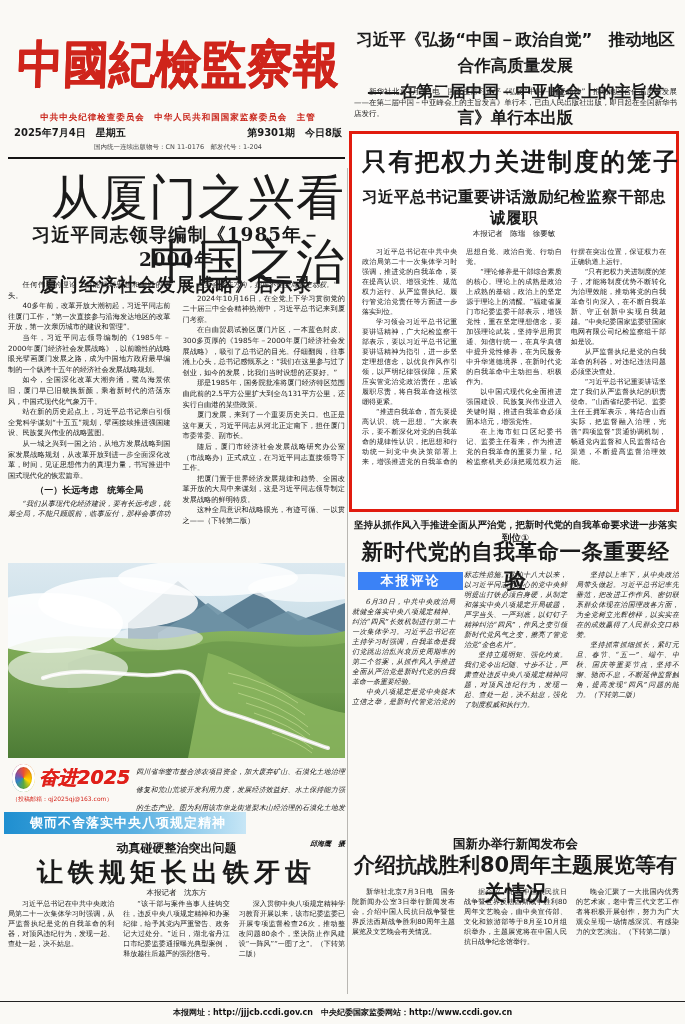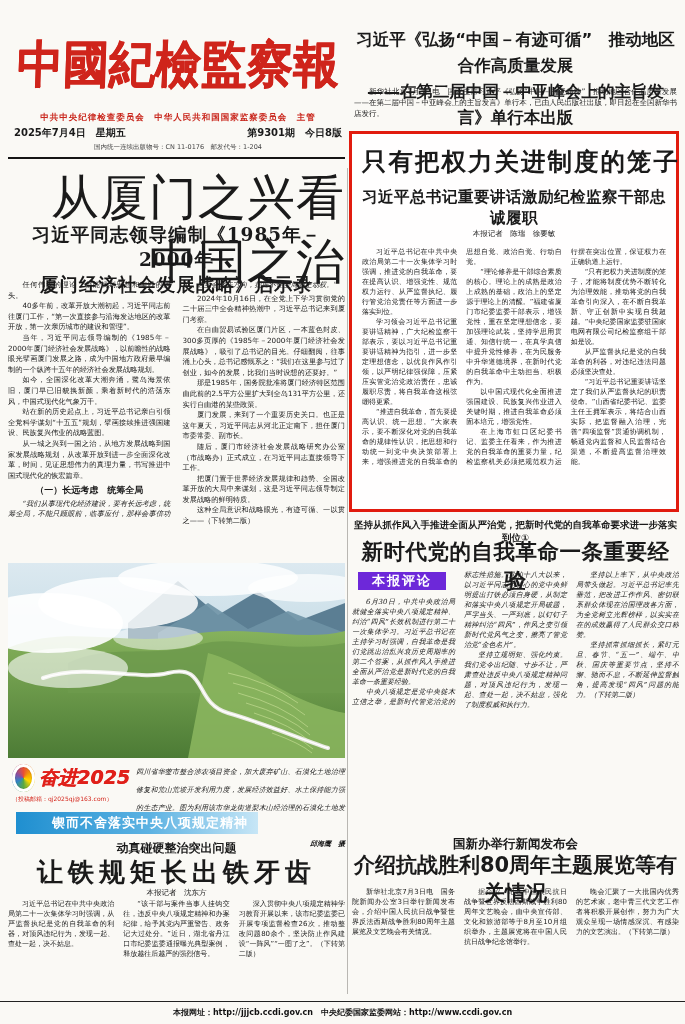--- a/index.html
+++ b/index.html
@@ -52,41 +52,41 @@
     letter-spacing:0.5px;}
   .rb-byline{font-size:7.5px;text-align:center;color:#222;}
   .rb-body{margin-top:8px;height:268px;column-count:3;column-gap:9px;font-size:7px;
     line-height:10px;text-align:justify;overflow:hidden;}
   
   .cm-kicker{left:352px;top:519px;width:327px;text-align:center;font-weight:bold;font-size:9.5px;}
   .cm-headline{left:352px;top:537px;width:327px;text-align:center;font-weight:900;
     font-size:21.5px;letter-spacing:0.5px;}
   .cm-body{left:352px;top:570px;width:327px;height:240px;column-count:3;column-gap:9px;
     font-size:7px;line-height:10px;text-align:justify;overflow:hidden;}
-  .cm-badge{display:block;width:88px;background:#6d28d9;color:#fff;font-weight:bold;
+  .cm-badge{display:block;width:105px;background:#3b82f6;color:#fff;font-weight:bold;
     font-size:13px;text-align:center;padding:4px 0;margin:2px 0 7px 6px;
     font-style:normal;font-family:"DejaVu Sans","Liberation Sans",sans-serif;letter-spacing:2px;}
   
   .photo{left:8px;top:563px;width:337px;height:195px;overflow:hidden;}
   .logo-block{left:12px;top:764px;width:118px;}
   .logo-row{display:flex;align-items:center;gap:4px;}
   .pinwheel{width:28px;height:28px;border-radius:50%;
     background:conic-gradient(#e94f35,#f7a600,#ffd900,#58a843,#2f86c6,#8a4ea3,#e94f35);
     box-shadow:inset 0 0 0 3px #fff,inset 0 0 0 4px rgba(0,0,0,.08);}
   .logo-text{color:#e0201a;font-weight:900;font-style:italic;font-size:19px;
     letter-spacing:0px;text-shadow:0.5px 0 0 #e0201a;white-space:nowrap;}
   .logo-sub{color:#d5271d;font-size:6px;margin-top:3px;white-space:nowrap;}
   .caption{left:136px;top:763px;width:209px;font-size:7px;line-height:18px;
     text-align:justify;}
   .caption .credit{text-align:right;font-weight:bold;text-indent:0;}
   
-  .blue-bar{left:16px;top:812px;width:242px;height:22px;line-height:22px;
+  .blue-bar{left:4px;top:812px;width:242px;height:22px;line-height:22px;
     background:linear-gradient(90deg,#1f8fd0 0%,#5cb2e2 55%,#c7e6f6 100%);
     color:#fff;font-weight:bold;font-size:13px;padding-left:26px;box-sizing:border-box;
-    letter-spacing:1px;white-space:nowrap;text-align:center;}
+    letter-spacing:1px;white-space:nowrap;}
   
   .bl-kicker{left:8px;top:840px;width:337px;text-align:center;font-weight:bold;font-size:12px;
     font-family:"DejaVu Serif","Liberation Serif",serif;}
   .bl-headline{left:8px;top:855px;width:337px;text-align:center;font-weight:900;
     font-size:26px;letter-spacing:5px;}
   .bl-byline{left:8px;top:888px;width:337px;text-align:center;font-size:7.5px;}
   .bl-body{left:8px;top:899px;width:337px;height:94px;column-count:3;column-gap:9px;
     font-size:7px;line-height:10px;text-align:justify;overflow:hidden;}
   
   .br-kicker{left:352px;top:836px;width:327px;text-align:center;font-weight:bold;font-size:12.5px;}
@@ -107,21 +107,21 @@
   <div class="abs masthead-title">中國紀檢監察報</div>
   <div class="abs masthead-sup">中共中央纪律检查委员会　中华人民共和国国家监察委员会　主管</div>
   <div class="abs date-row">
     <span>2025年7月4日　星期五</span>
     <span>第9301期　今日8版</span>
   </div>
   <div class="abs pub-code">国内统一连续出版物号：CN 11-0176　邮发代号：1-204</div>
   <div class="abs left-rule"></div>
 
   <div class="abs tr-headline">
-    <div>习近平《弘扬“中国－有迹可循”　推动地区合作高质量发展</div>
+    <div>习近平《弘扬“中国－政治自觉”　推动地区合作高质量发展</div>
     <div>——在第二届中国－中亚峰会上的主旨发言》单行本出版</div>
   </div>
   <div class="abs tr-body">
       <p>新华社北京7月3日电　国家主席习近平《弘扬“中国－中亚精神”　推动地区合作高质量发展——在第二届中国－中亚峰会上的主旨发言》单行本，已由人民出版社出版，即日起在全国新华书店发行。</p>
     </div>
 
   <div class="abs la-headline">从厦门之兴看中国之治</div>
   <div class="abs la-sub">
     <div>习近平同志领导编制《1985年－2000年</div>
     <div>厦门经济社会发展战略》启示录</div>

